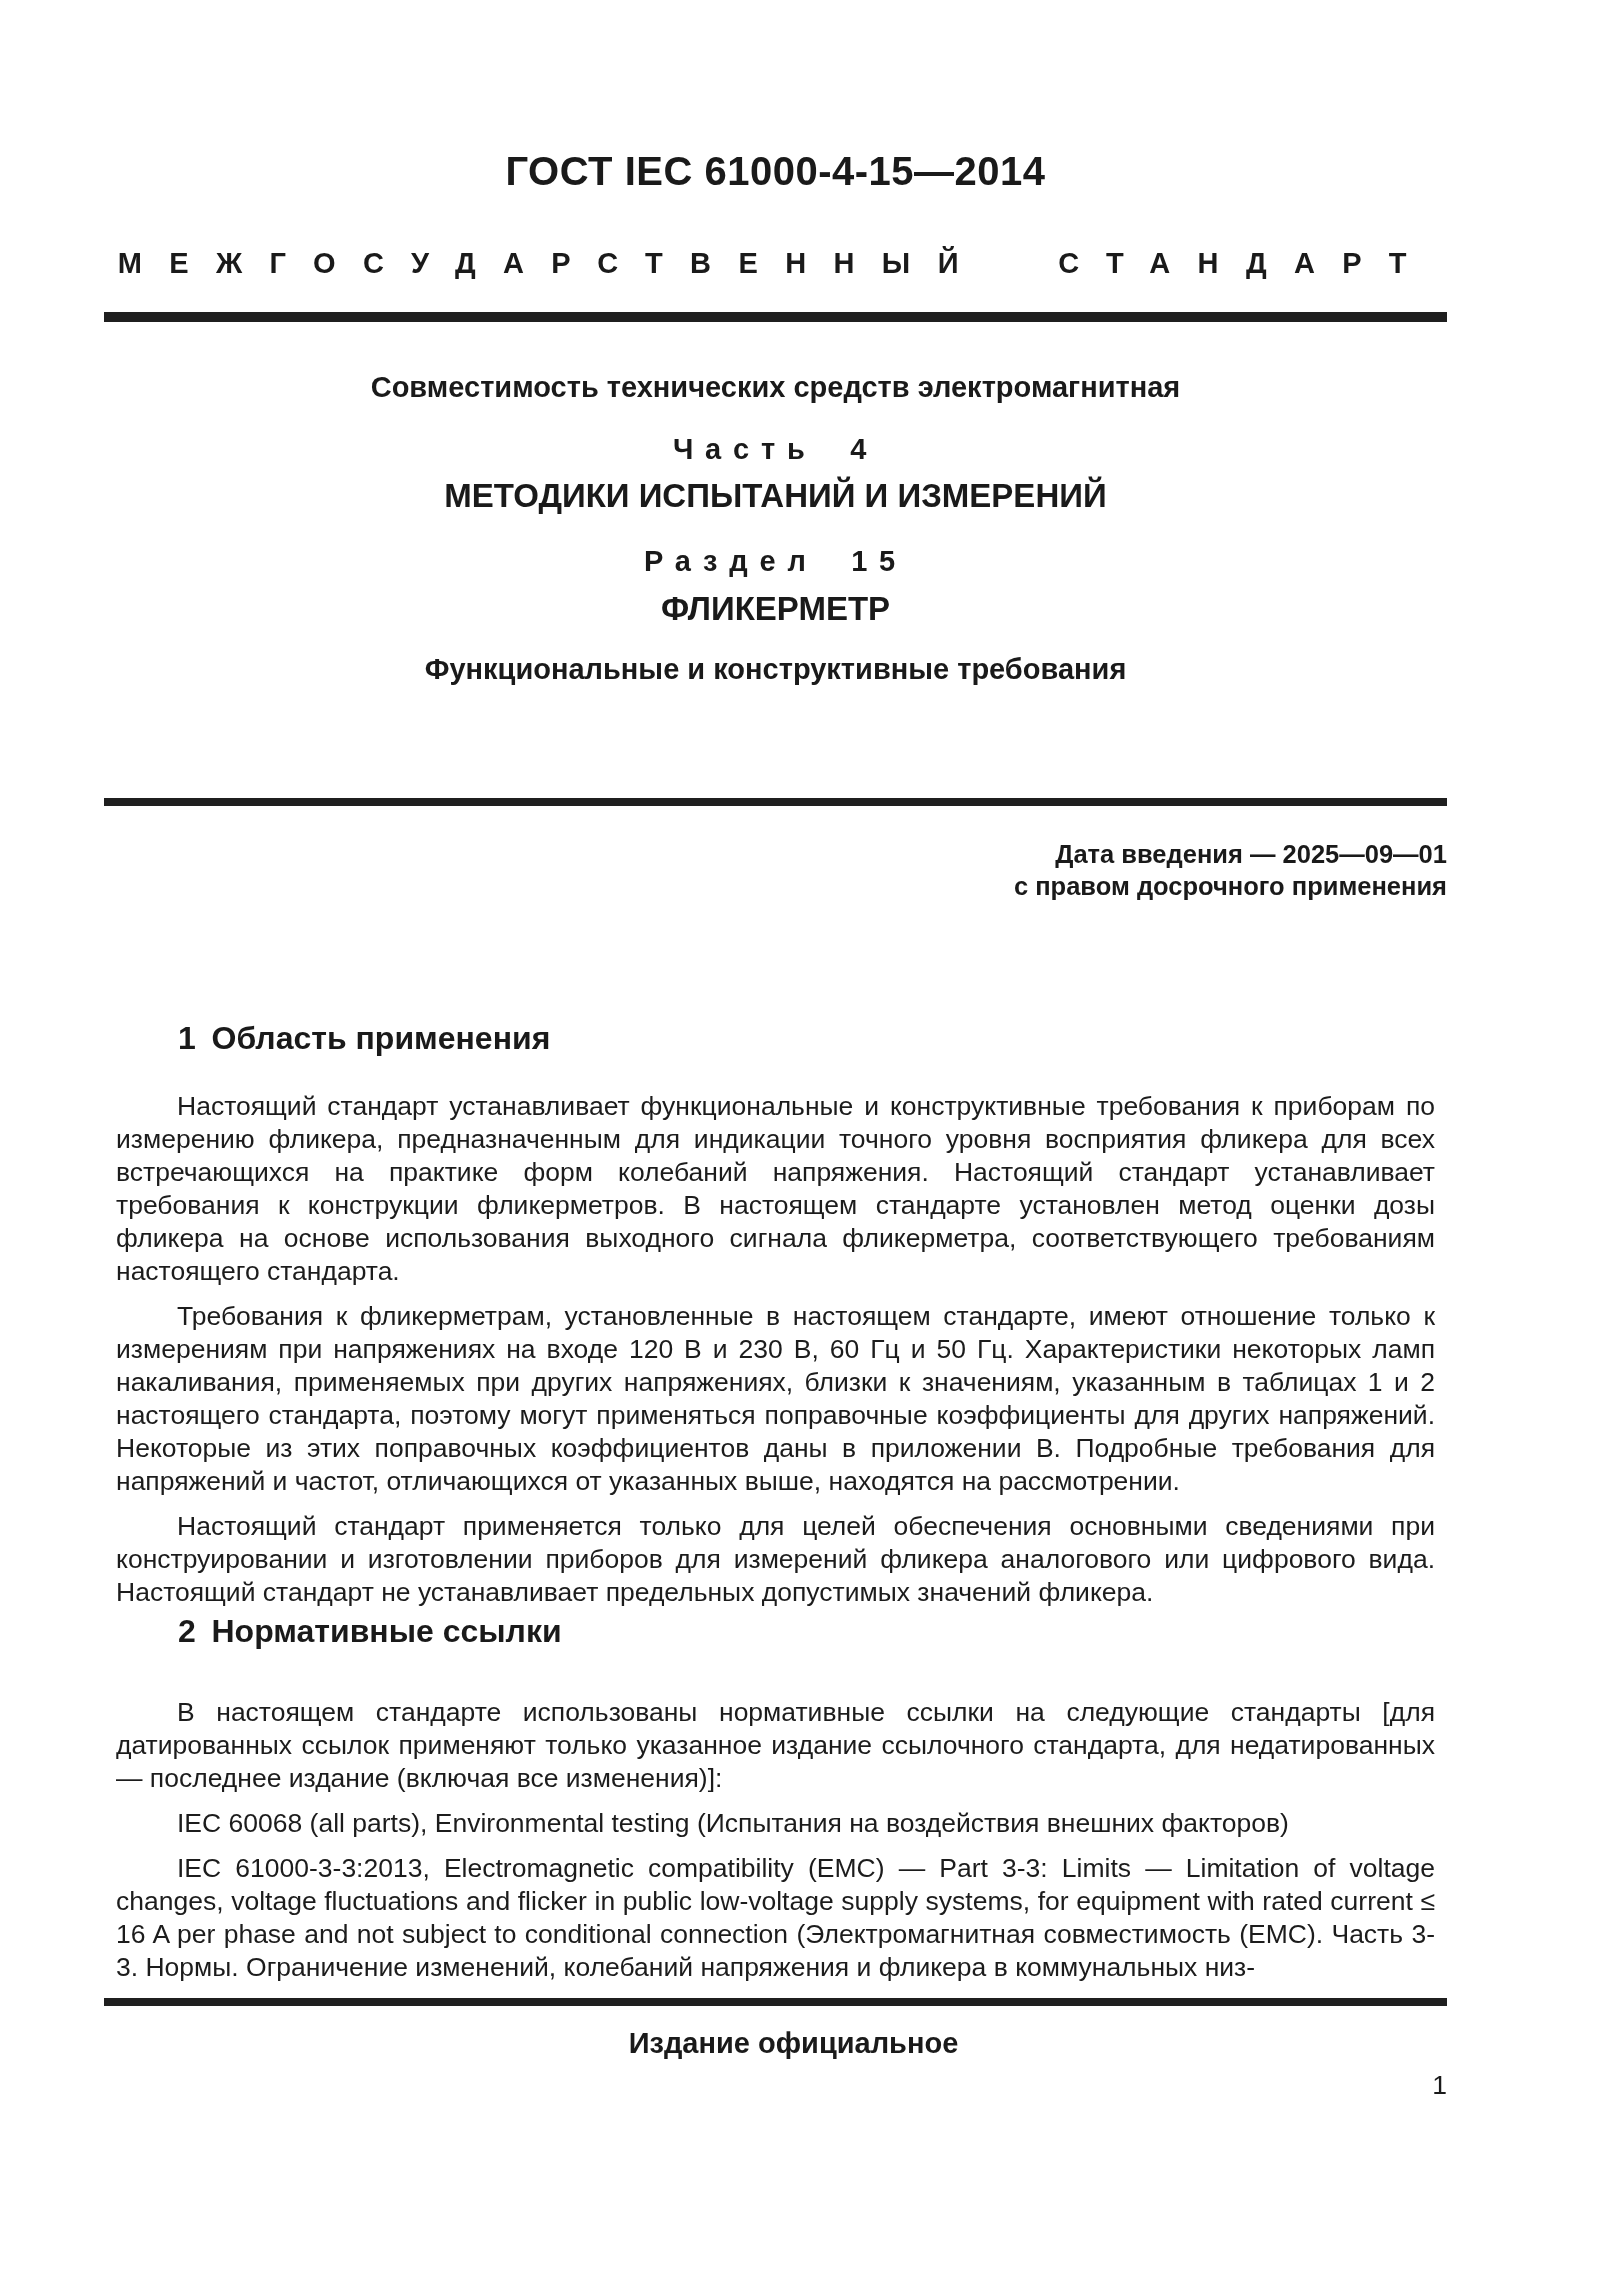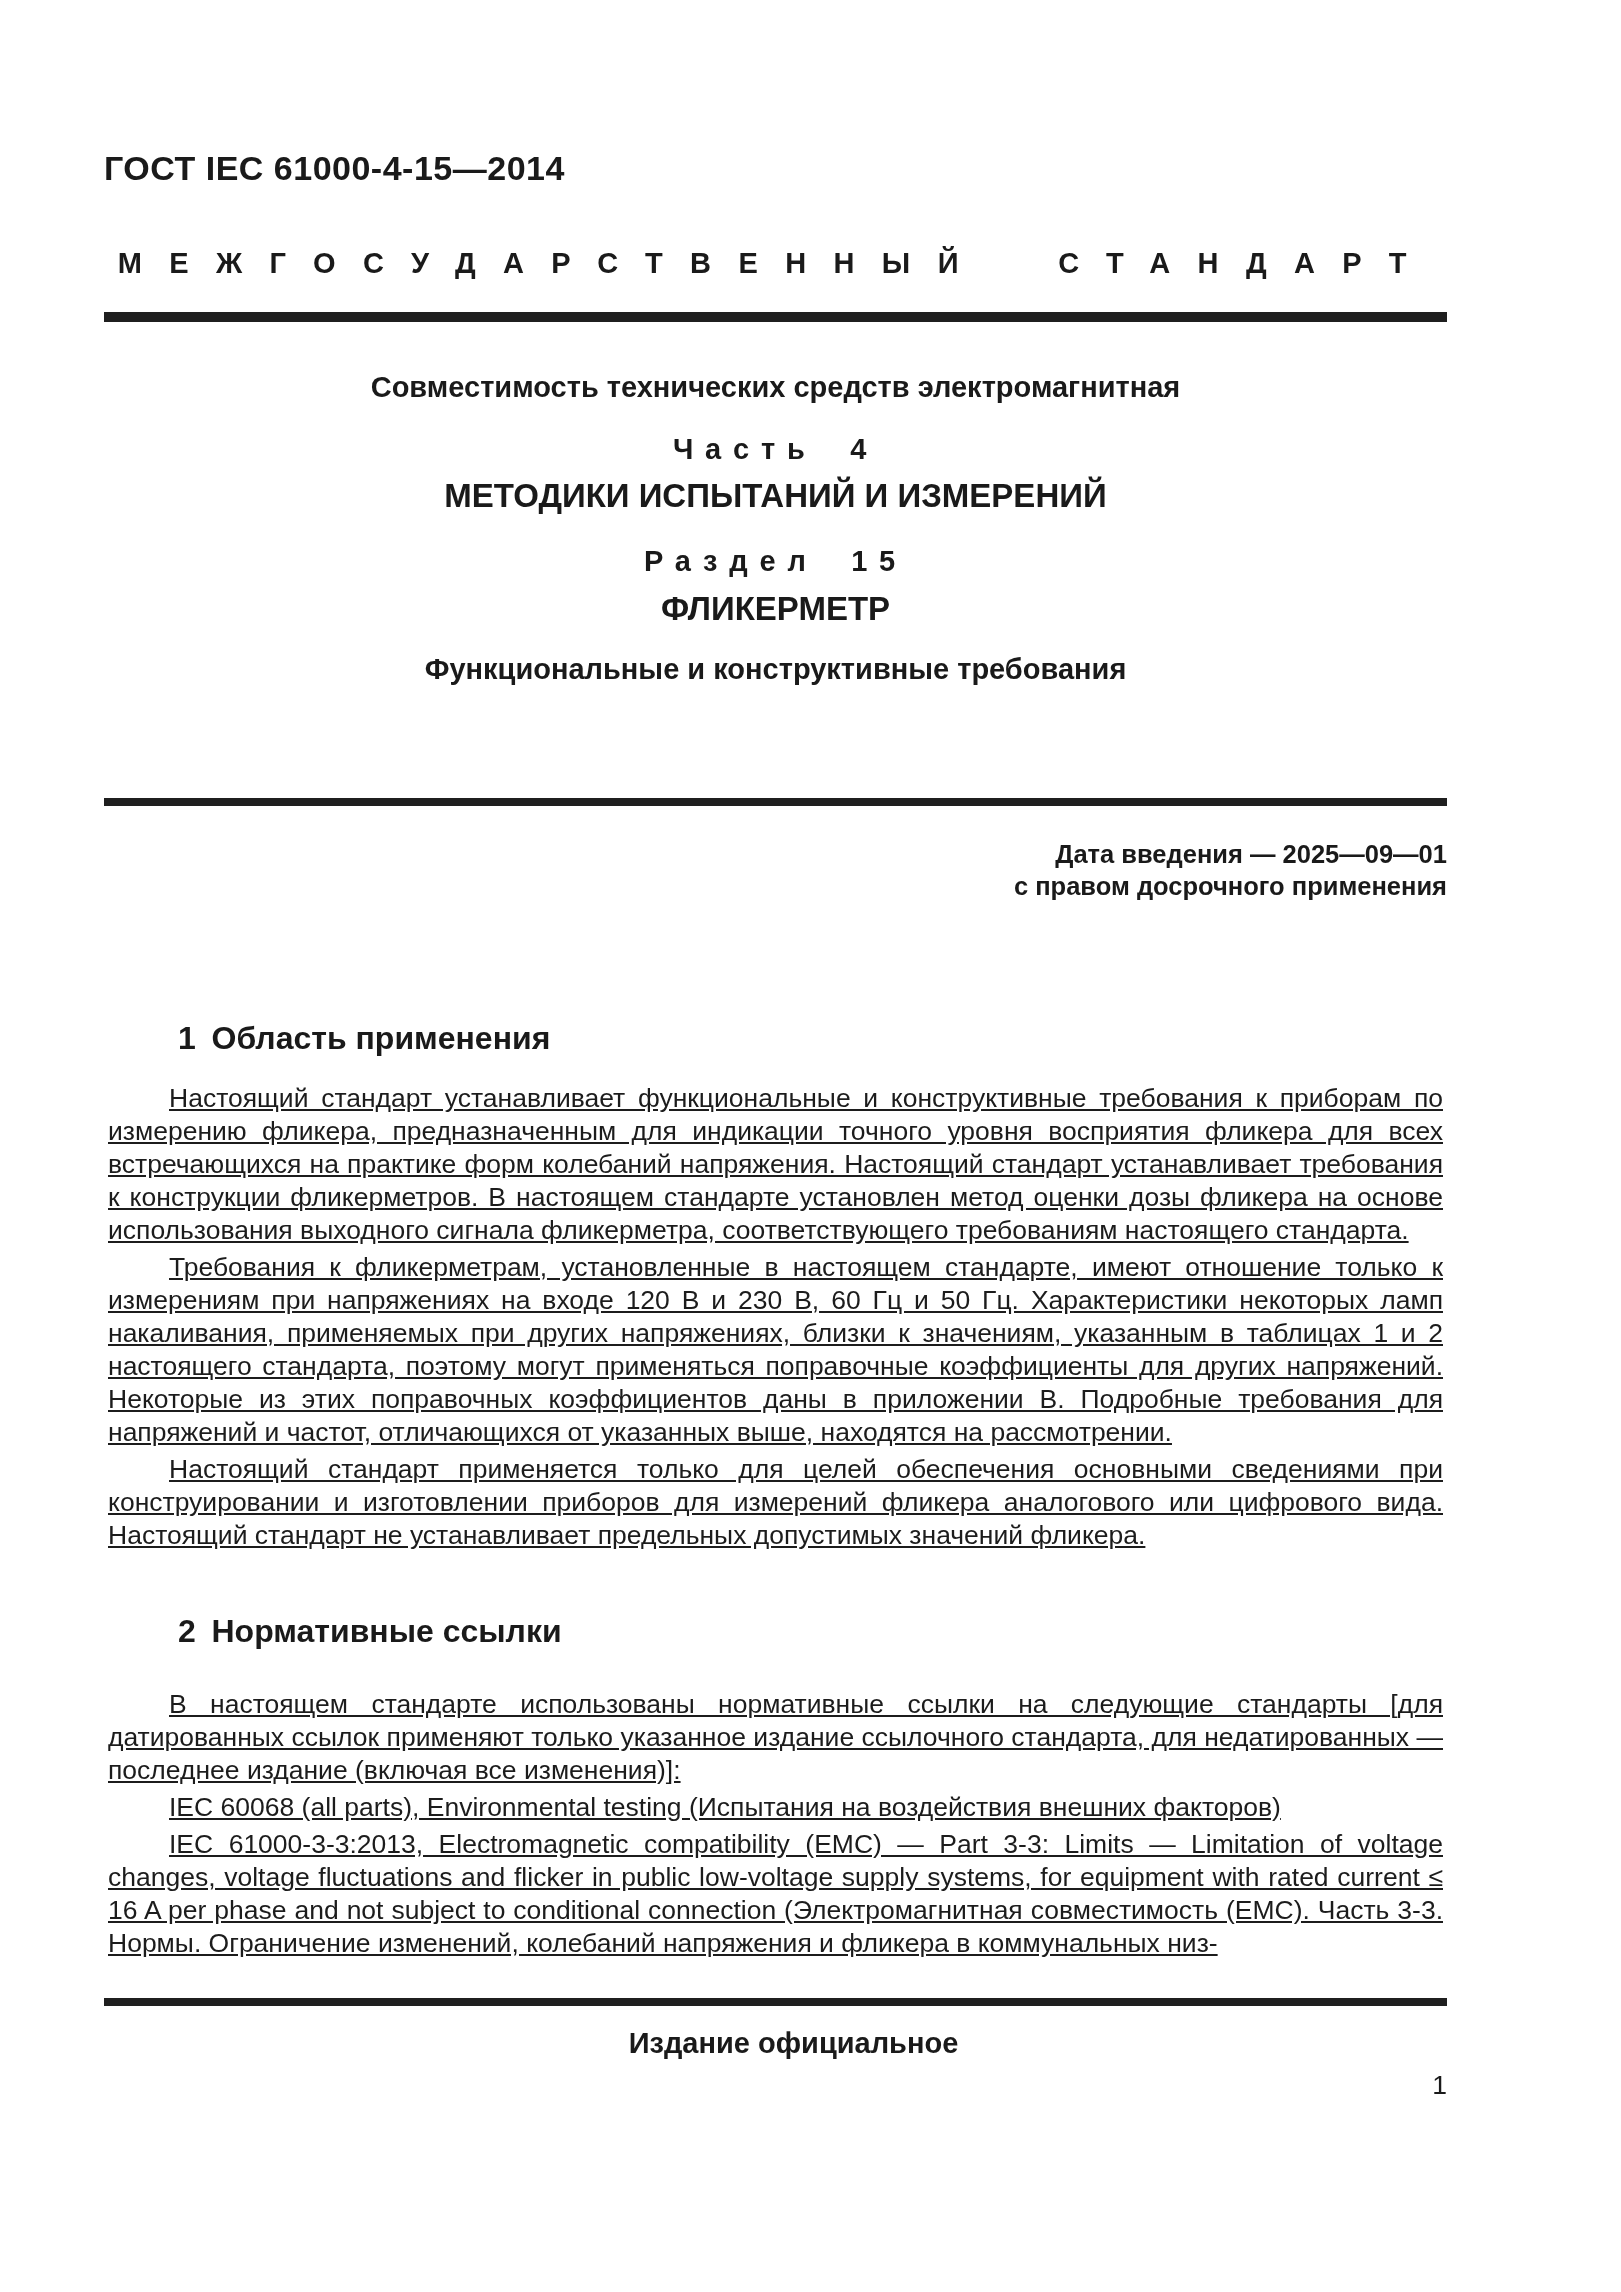--- a/index.html
+++ b/index.html
@@ -6,21 +6,21 @@
   body{
     width:1621px;height:2293px;
     background:#ffffff;
     font-family:"Liberation Sans", sans-serif;
     color:#1a1a1a;
     -webkit-font-smoothing:antialiased;
   }
   .page{position:relative;width:1621px;height:2293px;background:#fff;overflow:hidden;}
   .abs{position:absolute;left:104px;width:1343px;}
 
-  .doc-code{top:149px;text-align:left;font-weight:bold;font-size:34px;letter-spacing:0.5px;}
+  .doc-code{top:149px;text-align:center;font-weight:bold;font-size:40px;letter-spacing:0.5px;}
 
   .banner{
     top:247px;text-align:left;font-weight:bold;font-size:29px;
     letter-spacing:27.4px;word-spacing:37px;white-space:nowrap;
     padding-left:13.7px;box-sizing:border-box;
   }
 
   .rule{background:#1f1f1f;}
   .rule-1{top:312px;height:9.8px;}
   .rule-2{top:798px;height:7.8px;}
@@ -37,21 +37,21 @@
   .t-en{top:706px;text-align:center;font-weight:normal;font-size:24.5px;line-height:29px;color:#222;}
 
   .date-block{top:838px;text-align:right;font-weight:bold;font-size:25.5px;line-height:32px;}
 
   .sec-heading{font-weight:bold;font-size:32px;padding-left:74px;box-sizing:border-box;}
   .sec-heading .num{display:inline-block;margin-right:15.7px;}
   .sec-1{top:1020px;}
   .sec-2{top:1613px;}
 
   .body-flow{font-size:26.5px;line-height:33px;text-align:justify;color:#1c1c1c;}
-  .body-flow p{margin:4px;text-indent:61px;text-decoration:underline;}
+  .body-flow p{margin:12px;text-indent:61px;}
   .flow-1{top:1078px;}
   .flow-2{top:1684px;}
 
   .edition{top:2027px;font-weight:bold;font-size:29px;text-align:center;margin-left:18px;}
   .page-num{top:2070px;text-align:right;font-size:26.5px;font-weight:normal;}
 </style>
 </head>
 <body>
 
 <div class="page">

